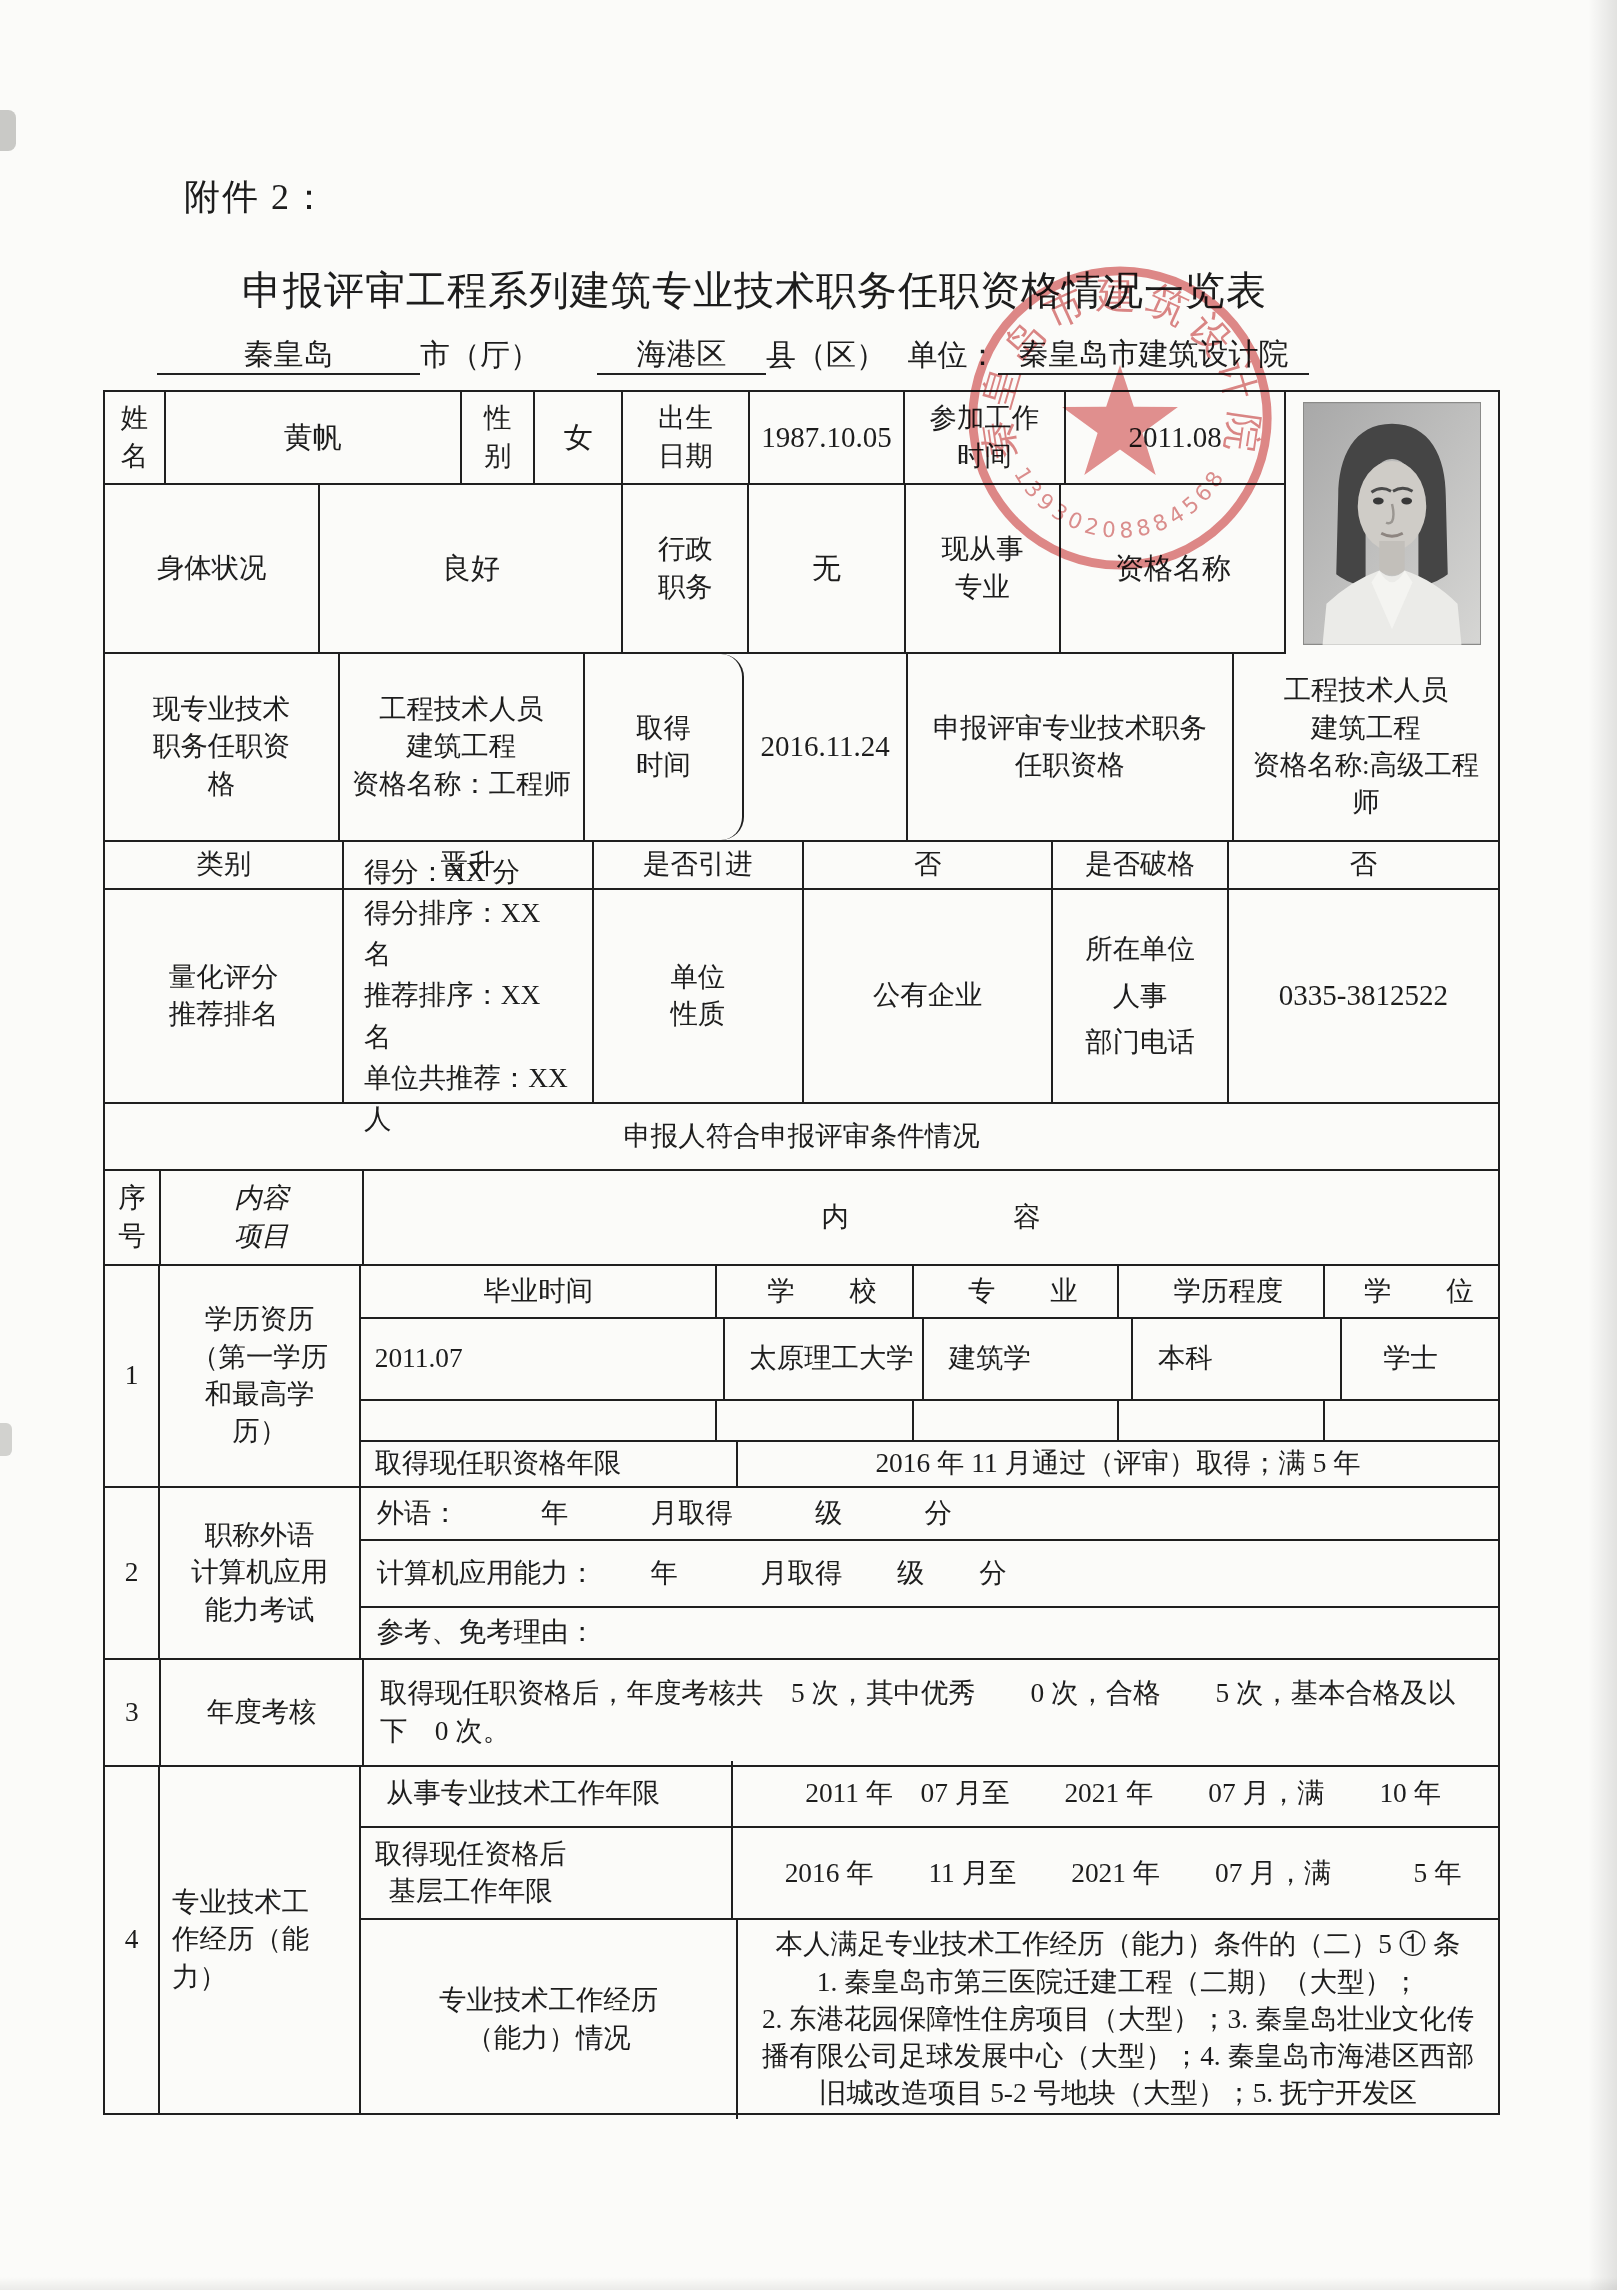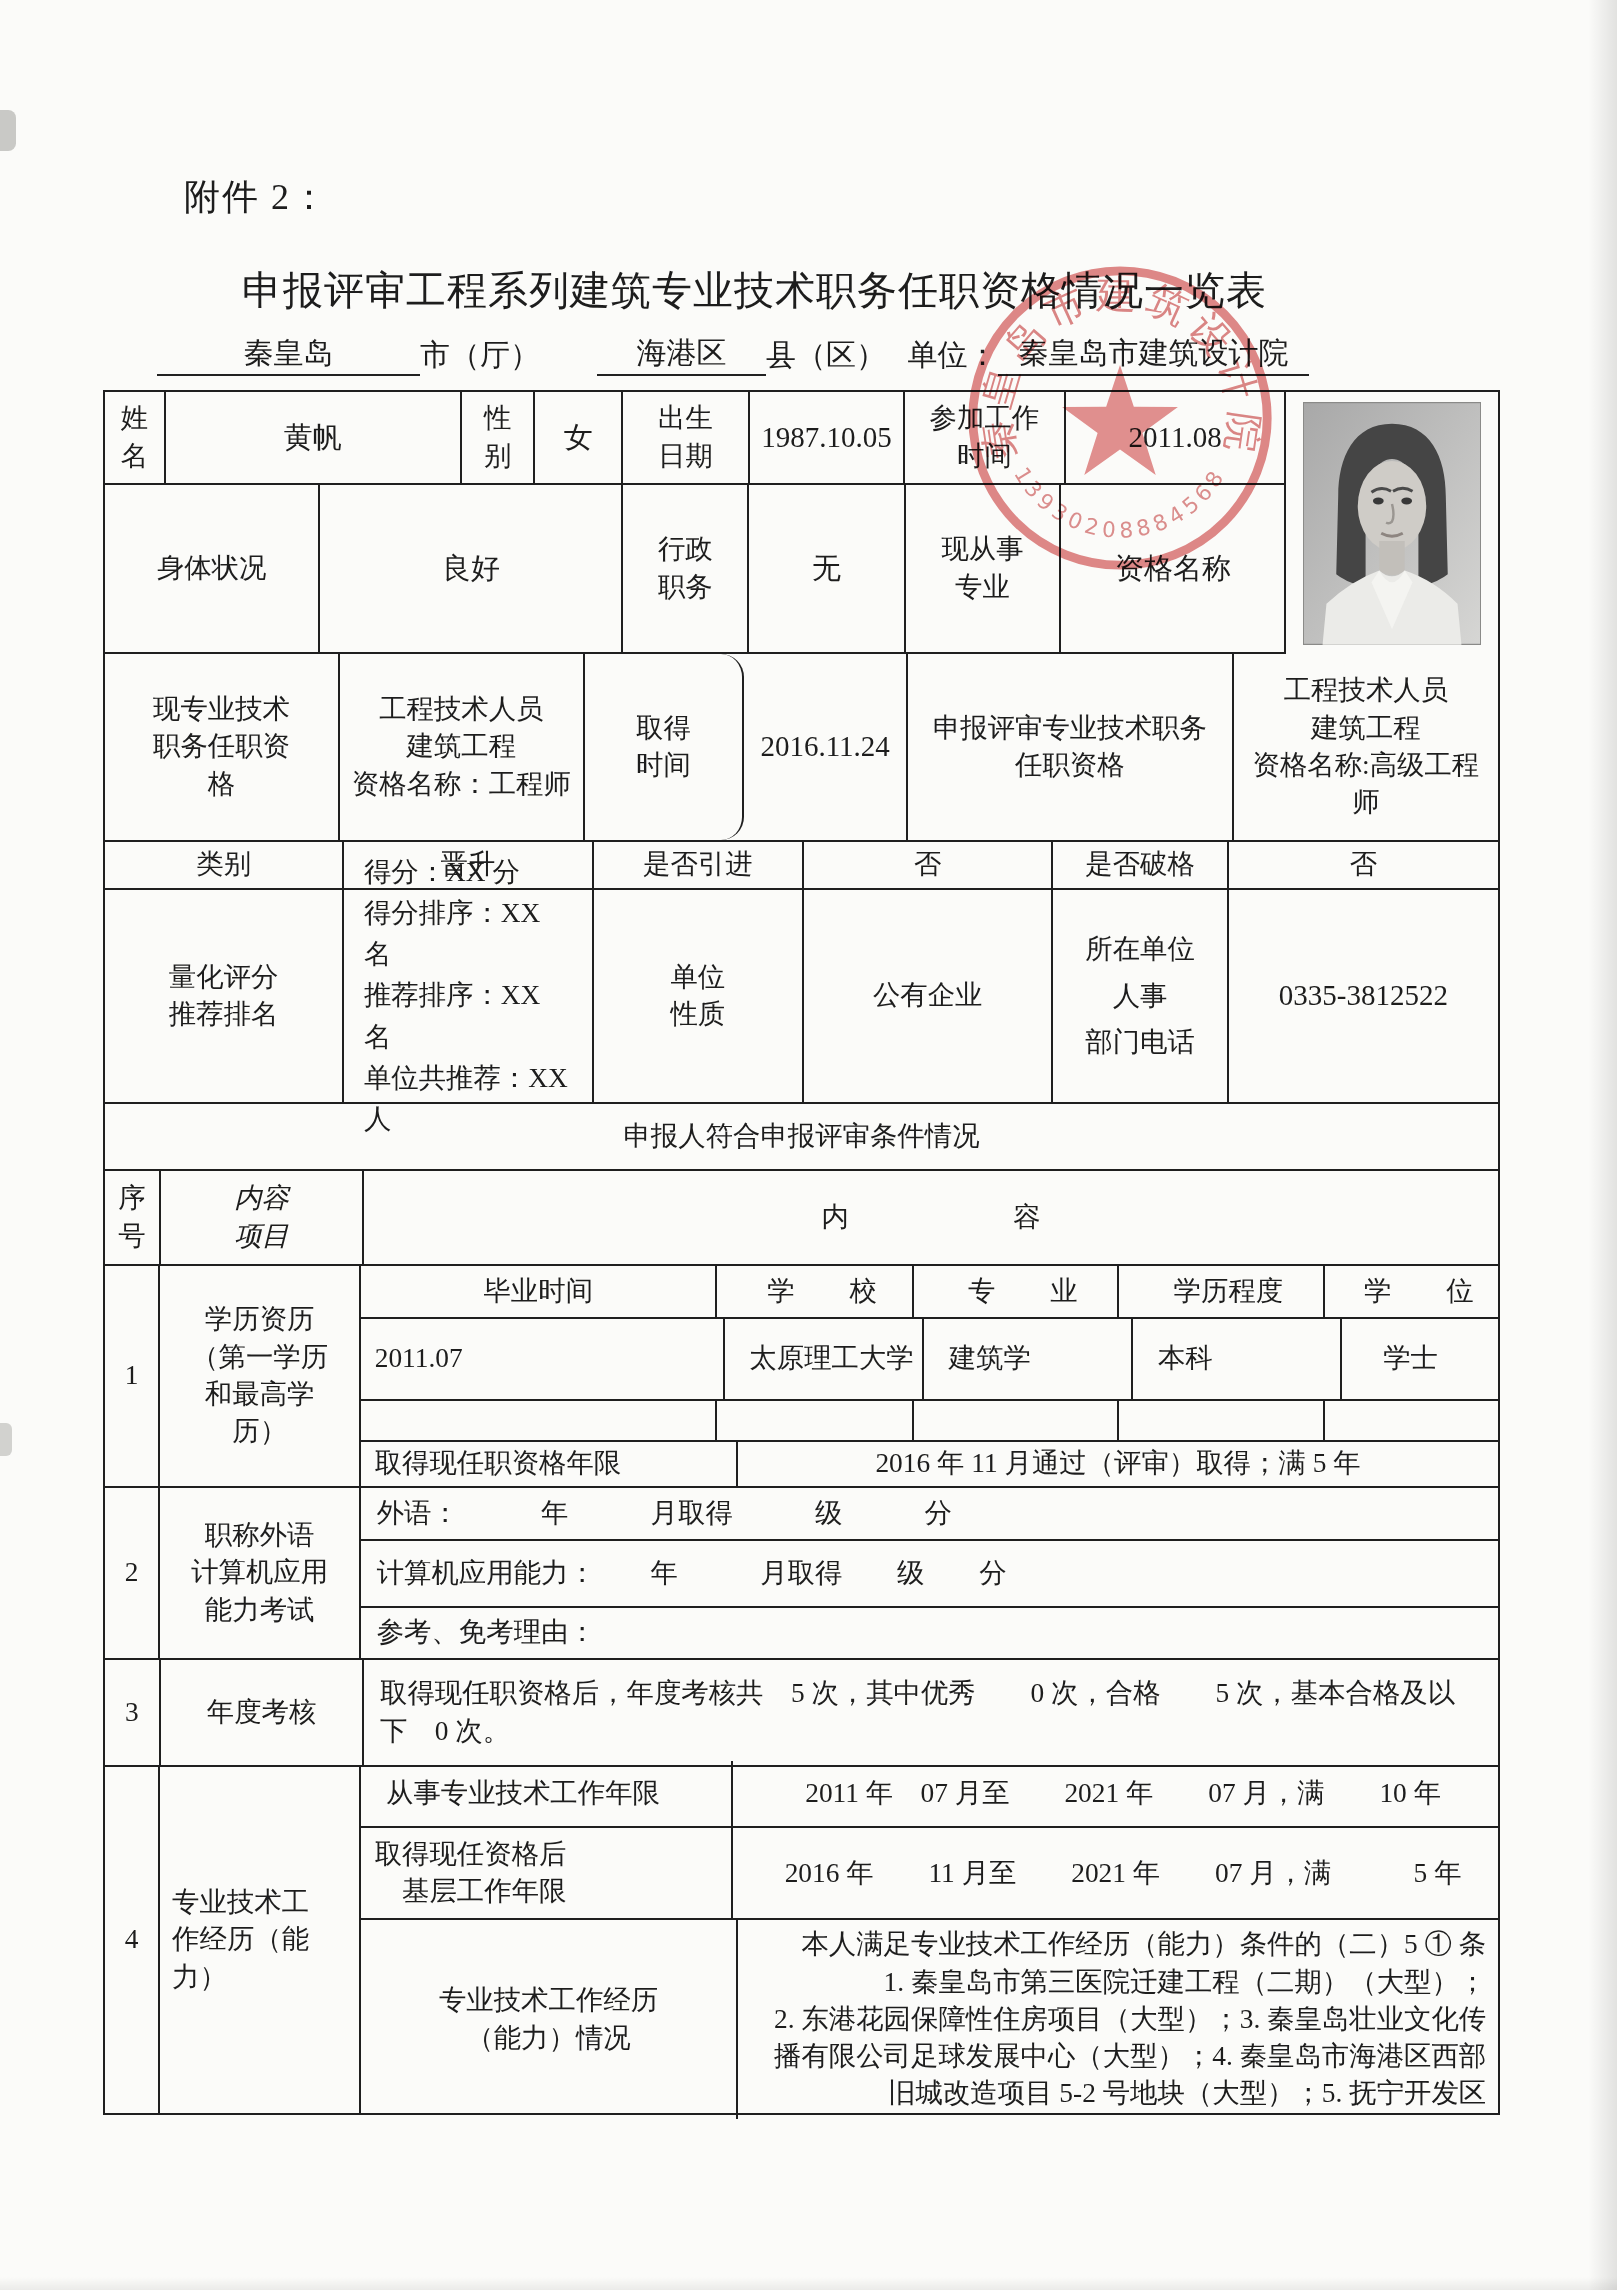--- a/index.html
+++ b/index.html
@@ -4,21 +4,21 @@
 <style>
   html,body { margin:0; padding:0; background:#9a9a98; }
   .page {
     position:relative; width:1617px; height:2291px; margin:0 auto;
     background:#fbfbf9; overflow:hidden;
     font-family:"Liberation Serif","DejaVu Serif",serif; color:#1d1d1d;
   }
   .pre { white-space:pre-line; }
   .attachment { position:absolute; left:184px; top:173px; font-size:36px; letter-spacing:2px; }
   .title { position:absolute; left:0; top:263px; width:1509px; text-align:center; font-size:40px; letter-spacing:1px; }
-  .region-line { position:absolute; left:157px; top:335px; display:flex; align-items:flex-end; font-size:30px; white-space:nowrap;font-family:Liberation Mono, monospace; }
+  .region-line { position:absolute; left:157px; top:335px; display:flex; align-items:flex-start; font-size:30px; white-space:nowrap; }
   .u { border-bottom:2.9px solid #222; display:inline-block; text-align:center; line-height:1.25; }
   .u-city   { min-width:263px; }
   .u-county { min-width:169px; }
   .u-unit   { min-width:300px; padding:0 5.9px; }
   .rl-gap1 { margin-right:57px; }
   .rl-gap2 { margin-right:21.6px; }
 
   
   .tbl { position:absolute; left:103px; top:390px; width:1397px; border:2.9px solid #1f1f1f; box-sizing:border-box; background:transparent; }
   .row { display:flex; align-items:stretch; }
@@ -30,21 +30,21 @@
   }
   .cell.last { border-right:none; }
   .cell.nb { border-right:none; border-bottom:none; }
   .cell.left { justify-content:flex-start; text-align:left; }
   .val { font-size:29px; }
   .sub { display:flex; flex-direction:column; padding:0; align-items:stretch; }
   .srow { display:flex; align-items:stretch; flex:1; }
   .srow.bb2 { border-bottom:2px solid #1f1f1f;gap:15px; }
   .scell { box-sizing:border-box; border-right:2px solid #1f1f1f; display:flex; align-items:center; justify-content:center; text-align:center; font-size:27.4px; line-height:1.36; padding:2px 7.8px; }
   .scell.last { border-right:none; }
-  .scell.left { justify-content:flex-start; text-align:right; }
+  .scell.left { justify-content:flex-start; text-align:center; }
 
   
   .photo-cell {
     position:absolute; right:0; top:0; width:214px; height:262px;
     border-left:2px solid #1f1f1f; box-sizing:border-box;
     display:flex; align-items:center; justify-content:center; background:#fbfbf9;
   }
   .photo-cell svg { display:block; }
 
   

